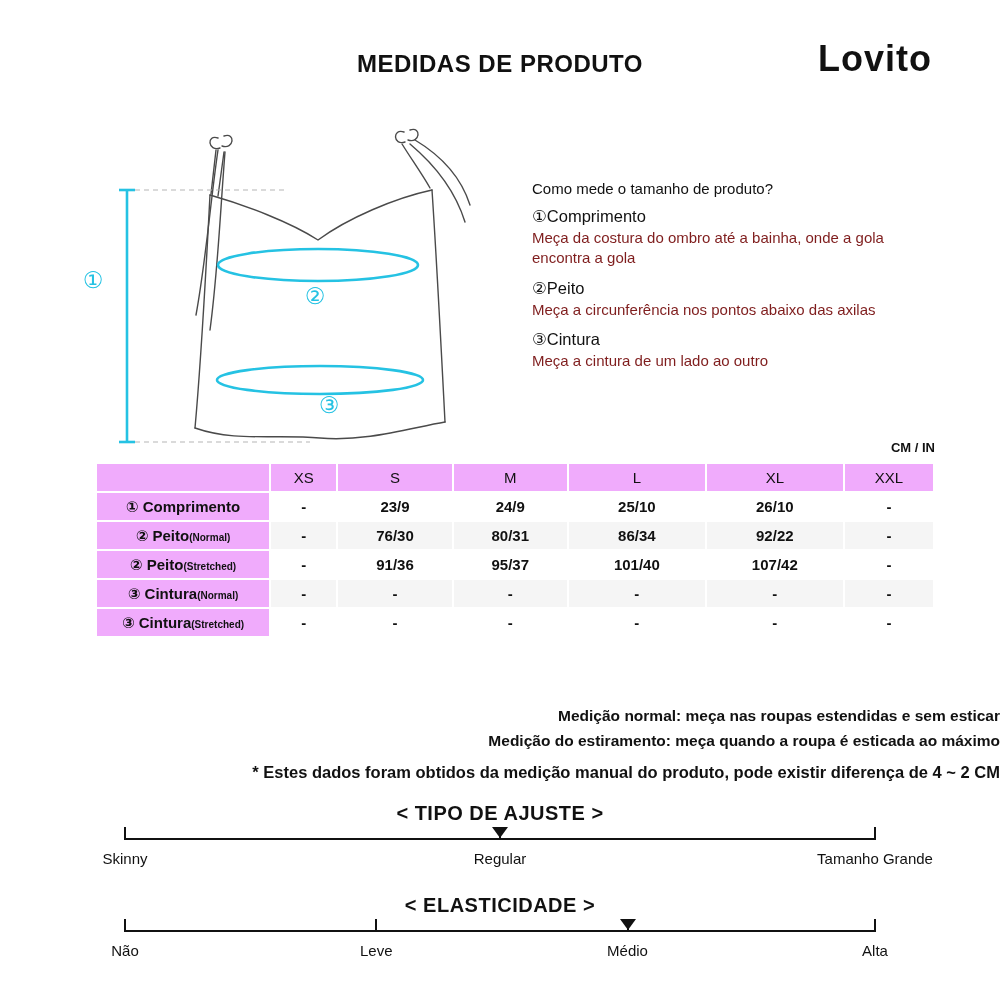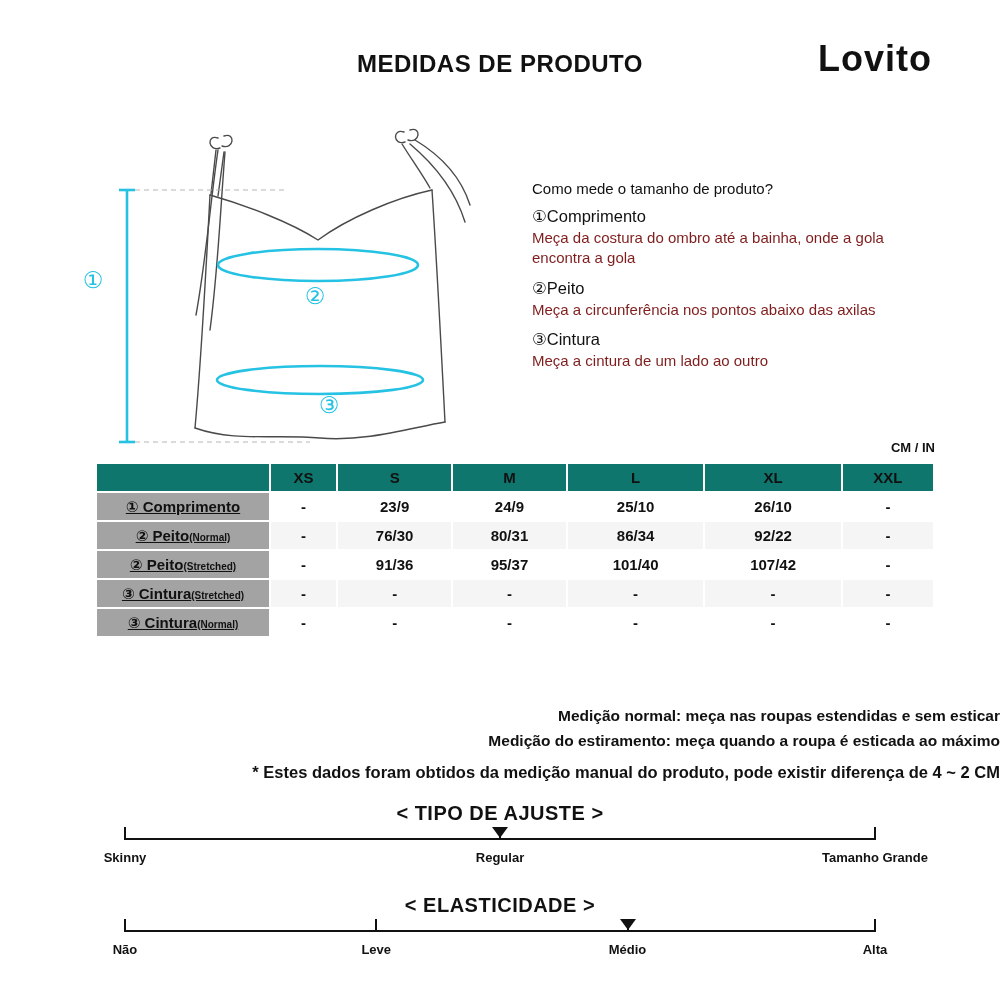--- a/index.html
+++ b/index.html
@@ -26,22 +26,22 @@
 
   .unit { position: absolute; top: 440px; right: 65px; font-size: 13px; font-weight: 700; }
 
   table.size-table {
     position: absolute; left: 95px; top: 462px; width: 840px;
     border-collapse: separate; border-spacing: 2px;
   }
   .size-table th, .size-table td {
     height: 27px; text-align: center; font-size: 15px; padding: 0 2px; vertical-align: middle;
   }
-  .size-table thead th { background: #0f766e; font-weight: 700; }
-  .size-table tbody th { background: #a3a3a3; font-weight: 700; width: 172px; white-space: nowrap; text-decoration: underline; }
+  .size-table thead th { background: #f0abfc; font-weight: 400; }
+  .size-table tbody th { background: #f0abfc; font-weight: 700; width: 172px; white-space: nowrap; }
   .size-table tbody td { background: #ffffff; font-weight: 700; }
   .size-table tbody tr:nth-child(even) td { background: #f5f5f5; }
   .sub { font-size: 10px; font-weight: 700; }
 
   .note { position: absolute; left: 0; right: 0; text-align: right; }
   .note1 { top: 707px; font-size: 15.5px; font-weight: 600; }
   .note2 { top: 732px; font-size: 15.5px; font-weight: 600; }
   .note3 { top: 763px; font-size: 16.5px; font-weight: 700; }
 
   .slider-title { position: absolute; left: 0; right: 0; text-align: center; font-weight: 700; font-size: 20px; letter-spacing: .5px; }
@@ -54,21 +54,21 @@
   .track .line { position: absolute; left: 0; right: 0; bottom: 0; height: 2px; background: #111; }
   .tick { position: absolute; bottom: 0; width: 2px; height: 13px; background: #111; transform: translateX(-50%); }
   .marker {
     position: absolute; bottom: 2px; width: 0; height: 0;
     border-left: 8px solid transparent; border-right: 8px solid transparent;
     border-top: 11px solid #111; transform: translateX(-50%);
   }
   .slider-labels { position: absolute; left: 125px; width: 750px; height: 20px; }
   .l1 { top: 850px; }
   .l2 { top: 942px; }
-  .slider-label { position: absolute; transform: translateX(-50%); font-size: 13px; font-weight: 700; white-space: nowrap; }
+  .slider-label { position: absolute; transform: translateX(-50%); font-size: 15px; font-weight: 400; white-space: nowrap; }
 </style>
 </head>
 <body>
 
 <div class="title">MEDIDAS DE PRODUTO</div>
 <div class="brand">Lovito</div>
 
 <svg class="diagram" viewBox="0 0 480 360" aria-hidden="true">
 
   <g stroke="#4a4a4a" stroke-width="1.4" fill="none" stroke-linecap="round">
@@ -156,30 +156,30 @@
     <tr>
       <th><span>② Peito</span><span class="sub">(Stretched)</span></th>
       <td>-</td>
       <td>91/36</td>
       <td>95/37</td>
       <td>101/40</td>
       <td>107/42</td>
       <td>-</td>
     </tr>
     <tr>
+      <th><span>③ Cintura</span><span class="sub">(Normal)</span></th>
+      <td>-</td>
+      <td>-</td>
+      <td>-</td>
+      <td>-</td>
+      <td>-</td>
+      <td>-</td>
+    </tr>
+    <tr>
       <th><span>③ Cintura</span><span class="sub">(Stretched)</span></th>
-      <td>-</td>
-      <td>-</td>
-      <td>-</td>
-      <td>-</td>
-      <td>-</td>
-      <td>-</td>
-    </tr>
-    <tr>
-      <th><span>③ Cintura</span><span class="sub">(Normal)</span></th>
       <td>-</td>
       <td>-</td>
       <td>-</td>
       <td>-</td>
       <td>-</td>
       <td>-</td>
     </tr>
   </tbody>
 </table>
 

